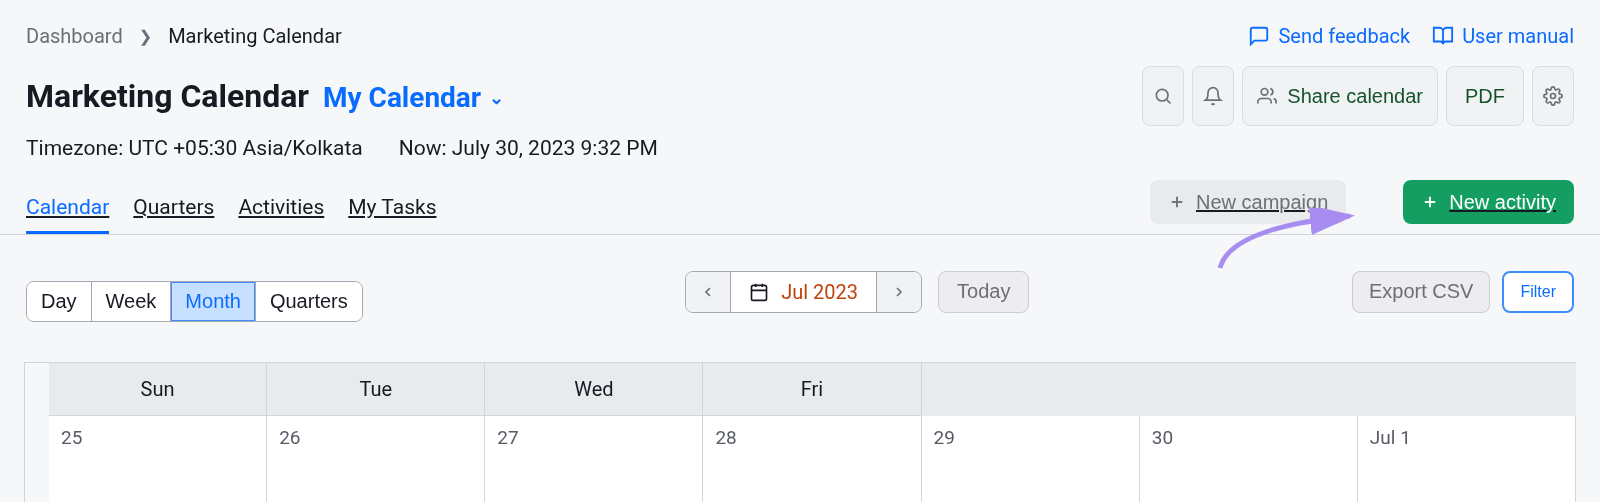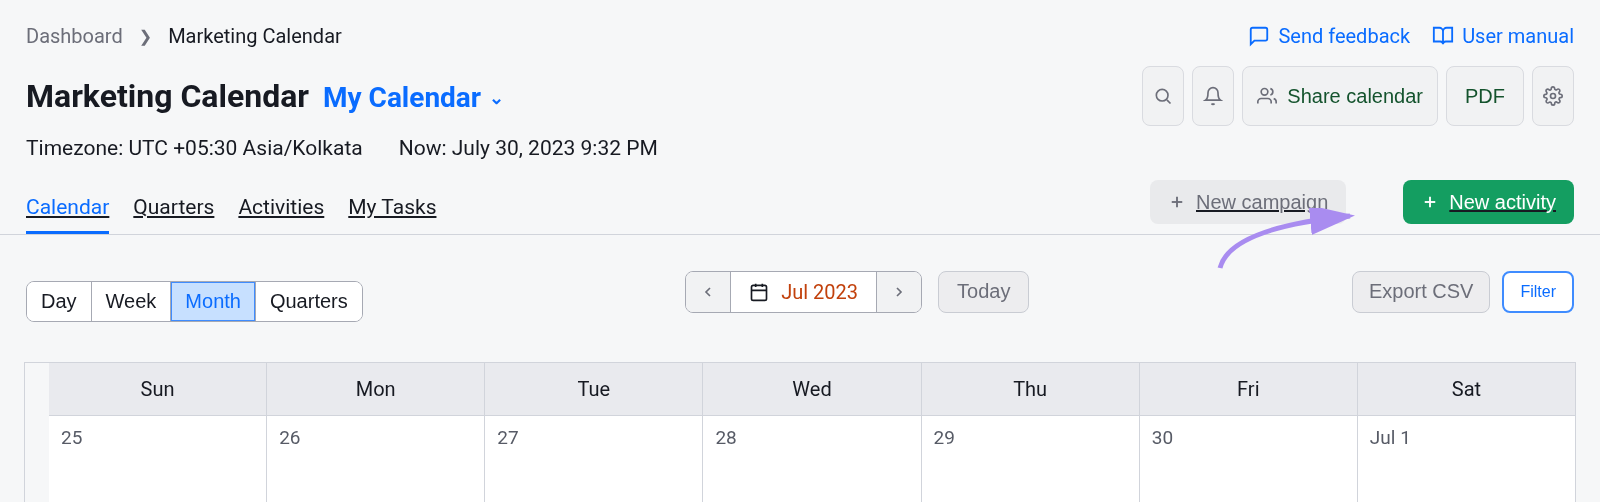--- a/index.html
+++ b/index.html
@@ -444,26 +444,23 @@
 
     <div class="toolbar-right">
       <button class="btn-outline">Export CSV</button>
       <button class="btn-filter">Filter</button>
     </div>
   </div>
 
   <div class="cal-grid">
     <div class="cal-header">
       <div>Sun</div>
-      <div>Mon</div>
       <div>Tue</div>
       <div>Wed</div>
-      <div>Thu</div>
       <div>Fri</div>
-      <div>Sat</div>
     </div>
     <div class="cal-row">
       <div class="cal-cell">25</div>
       <div class="cal-cell">26</div>
       <div class="cal-cell">27</div>
       <div class="cal-cell">28</div>
       <div class="cal-cell">29</div>
       <div class="cal-cell">30</div>
       <div class="cal-cell">Jul 1</div>
     </div>

